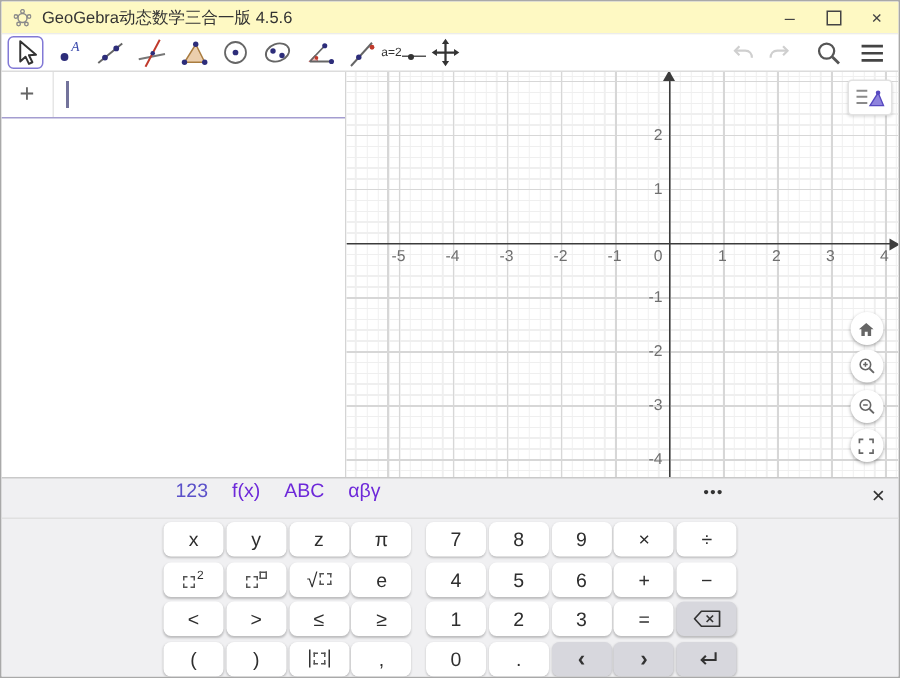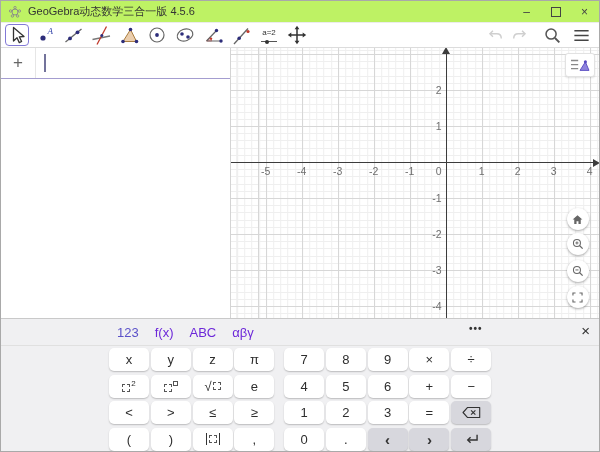--- a/index.html
+++ b/index.html
@@ -1,31 +1,31 @@
 <!DOCTYPE html>
 <html><head>
 <meta charset="utf-8">
 <style>
   html,body{margin:0;padding:0;width:600px;height:452px;font-family:"Liberation Sans",sans-serif;-webkit-font-smoothing:antialiased;}
   .window{position:relative;width:600px;height:452px;box-sizing:border-box;background:#fff;border:1px solid #a9a9a9;overflow:hidden;}
   
-  .titlebar{position:absolute;left:0;top:0;width:100%;height:22px;background:#bef264;border-bottom:1px solid #ececec;display:flex;align-items:center;box-sizing:border-box;}
+  .titlebar{position:absolute;left:0;top:0;width:100%;height:22px;background:#fef9c3;border-bottom:1px solid #ececec;display:flex;align-items:center;box-sizing:border-box;}
   .app-icon{margin-left:8px;display:flex;align-items:center;}
   .title{margin-left:7px;font-size:11px;color:#333;}
   .win-controls{position:absolute;right:0;top:0;height:22px;display:flex;}
   .win-btn{width:29px;height:22px;display:flex;align-items:center;justify-content:center;font-size:12px;color:#444;cursor:default;}
   .max-glyph{width:8px;height:8px;border:1px solid #444;display:inline-block;}
   
   .toolbar{position:absolute;left:0;top:22px;width:100%;height:25px;background:#fff;border-bottom:1px solid #dcdcdc;box-sizing:border-box;}
   .tools{position:absolute;left:4px;top:1px;display:flex;gap:4px;}
   .tool-btn{width:24px;height:22px;border:1.5px solid transparent;border-radius:4px;display:flex;align-items:center;justify-content:center;box-sizing:border-box;background:#fff;}
   .tool-btn.selected{border-color:#8279d6;}
   .tb-actions{position:absolute;right:8px;top:2px;display:flex;align-items:center;}
   .tb-act{width:20px;height:20px;display:flex;align-items:center;justify-content:center;}
-  .slider-ic{display:flex;flex-direction:column;align-items:center;line-height:1;}
+  .slider-ic{display:flex;flex-direction:row;align-items:center;line-height:1;}
   .slider-ic span{font-size:8px;color:#333;}
   .slider-ic i{display:block;width:16px;height:4px;border-bottom:1.4px solid #555;position:relative;}
   .slider-ic i:after{content:"";position:absolute;left:4px;bottom:-3px;width:4px;height:4px;border-radius:50%;background:#333;}
   
   .content{position:absolute;left:0;top:47px;width:100%;height:270px;display:flex;}
   .algebra{width:230px;height:100%;background:#fff;border-right:1px solid #d4d4d4;box-sizing:border-box;position:relative;}
   .input-row{position:absolute;left:0;top:0;width:100%;height:31px;border-bottom:1.5px solid #a49dd0;display:flex;box-sizing:border-box;}
   .plus-btn{width:35px;height:100%;border-right:1px solid #e6e6e6;display:flex;align-items:center;justify-content:center;font-size:17px;color:#666;box-sizing:border-box;background:#fff;}
   .alg-input{flex:1;position:relative;}
   .caret{position:absolute;left:8px;top:6px;width:1.5px;height:18px;background:#73739b;}
@@ -39,21 +39,21 @@
     background-position:35px 6px,35px 6px,6.2px 6px,6.2px 6px;}
   .x-axis{position:absolute;left:0;top:114px;width:364px;height:1.4px;background:#3c3c3c;}
   .y-axis{position:absolute;left:215px;top:3px;width:1.4px;height:267px;background:#3c3c3c;}
   .x-arrow{position:absolute;left:362px;top:110.5px;width:0;height:0;border-left:7px solid #3c3c3c;border-top:4px solid transparent;border-bottom:4px solid transparent;}
   .y-arrow{position:absolute;left:211.7px;top:-1px;width:0;height:0;border-bottom:7px solid #3c3c3c;border-left:4px solid transparent;border-right:4px solid transparent;}
   .tick{position:absolute;font-size:10.5px;color:#6f6f6f;}
   .stylebar-btn{position:absolute;left:334px;top:5px;width:28px;height:22px;background:#fff;border:1px solid #e2e2e2;border-radius:3px;display:flex;align-items:center;justify-content:center;box-shadow:0 1px 2px rgba(0,0,0,.12);}
   .nav-btn{position:absolute;left:336px;width:22px;height:22px;border-radius:50%;background:#fff;box-shadow:0 1px 2.5px rgba(0,0,0,.35);display:flex;align-items:center;justify-content:center;}
   
   .keyboard{position:absolute;left:0;top:317px;width:100%;height:135px;background:#f0f0f2;border-top:1px solid #c9c9c9;box-sizing:border-box;}
-  .kb-tabs{position:relative;height:27px;border-bottom:1px solid #e0e0e0;display:flex;align-items:center;padding-left:116px;gap:16px;box-sizing:border-box;}
+  .kb-tabs{position:relative;height:27px;border-bottom:1px solid #e0e0e0;display:flex;align-items:flex-start;padding-left:116px;gap:16px;box-sizing:border-box;}
   .kb-tab{font-size:13px;color:#6d28d9;}
   .kb-tab.active{color:#5b51c9;}
   .kb-more{position:absolute;left:468px;top:4px;font-size:10px;letter-spacing:1px;color:#333;font-weight:bold;}
   .kb-close{position:absolute;right:9px;top:3px;font-size:15px;color:#333;}
   .kb-key{position:absolute;width:40px;height:23px;background:#fff;border-radius:5px;box-shadow:0 1px 1.5px rgba(0,0,0,.22);display:flex;align-items:center;justify-content:center;font-size:13px;color:#2e2e2e;}
   .kb-key.dark{background:#d7d7dd;}
   .dbox{display:inline-block;width:8px;height:8px;border:1px dashed #555;box-sizing:border-box;}
   .dbox.sm{width:5px;height:5px;}
   .kb-key sup{font-size:8px;margin-left:1px;}
   .kb-key .sq{position:relative;top:1px;}

